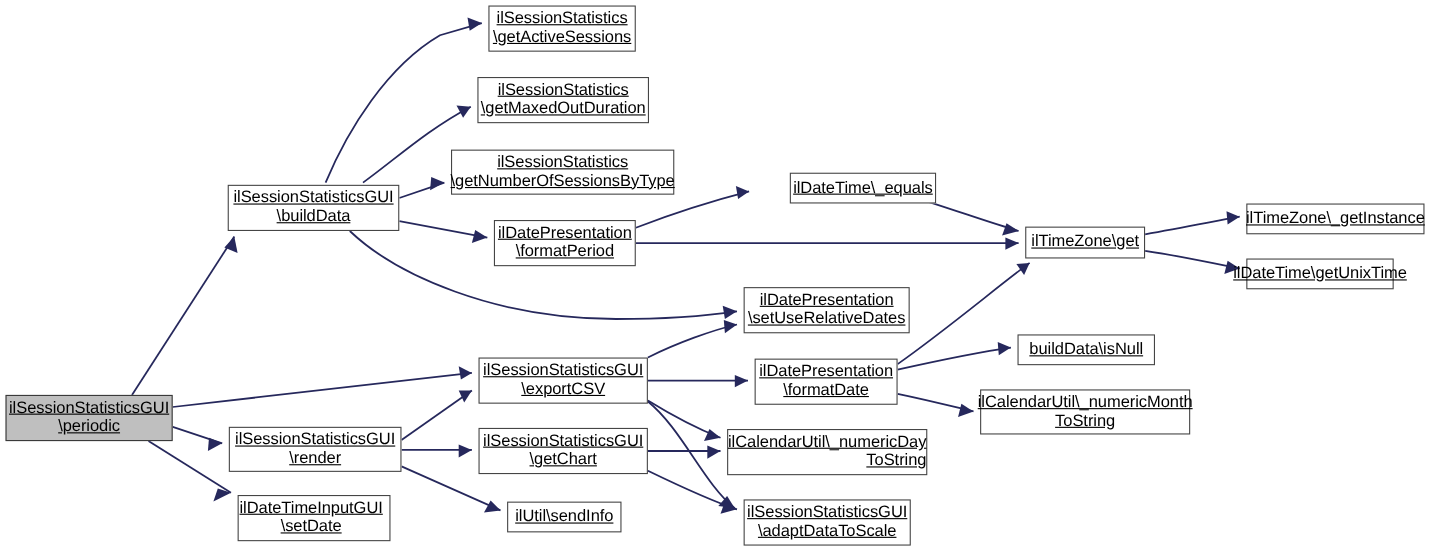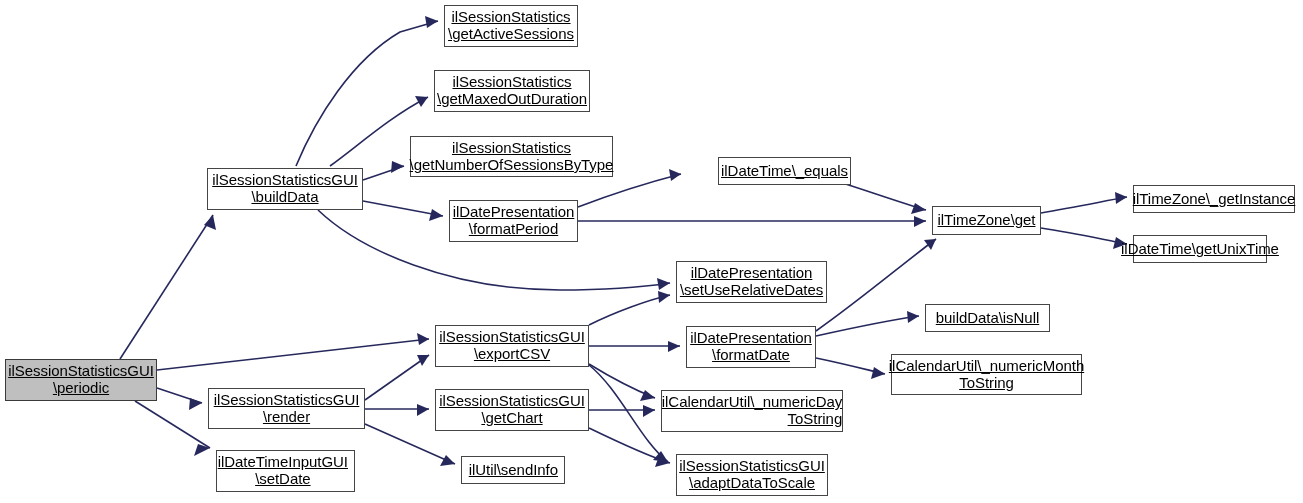--- a/index.html
+++ b/index.html
@@ -132,21 +132,21 @@
       <div class="node-box" style="left: 434px; top: 70px; width: 156px; height: 42px;"><span class="node-label">ilSessionStatistics
 \getMaxedOutDuration</span></div>
       <div class="node-box" style="left: 410px; top: 136px; width: 203px; height: 41px;"><span class="node-label">ilSessionStatistics
 \getNumberOfSessionsByType</span></div>
       <div class="node-box" style="left: 449px; top: 200px; width: 129px; height: 42px;"><span class="node-label">ilDatePresentation
 \formatPeriod</span></div>
       <div class="node-box" style="left: 435px; top: 325px; width: 154px; height: 42px;"><span class="node-label">ilSessionStatisticsGUI
 \exportCSV</span></div>
       <div class="node-box" style="left: 435px; top: 389px; width: 154px; height: 42px;"><span class="node-label">ilSessionStatisticsGUI
 \getChart</span></div>
-      <div class="node-box" style="left: 461px; top: 456px; width: 104px; height: 28px; justify-content: flex-end;"><span class="node-label">ilUtil\sendInfo</span></div>
+      <div class="node-box" style="left: 461px; top: 456px; width: 104px; height: 28px;"><span class="node-label">ilUtil\sendInfo</span></div>
       <div class="node-box" style="left: 687px; top: 157px; width: 133px; height: 28px; margin-left: 31px;"><span class="node-label">ilDateTime\_equals</span></div>
       <div class="node-box" style="left: 676px; top: 261px; width: 151px; height: 42px;"><span class="node-label">ilDatePresentation
 \setUseRelativeDates</span></div>
       <div class="node-box" style="left: 686px; top: 326px; width: 130px; height: 42px;"><span class="node-label">ilDatePresentation
 \formatDate</span></div>
       <div class="node-box" style="left: 661px; top: 390px; width: 182px; height: 42px; text-align: right;"><span class="node-label">ilCalendarUtil\_numericDay
 ToString</span></div>
       <div class="node-box" style="left: 676px; top: 454px; width: 152px; height: 42px;"><span class="node-label">ilSessionStatisticsGUI
 \adaptDataToScale</span></div>
       <div class="node-box" style="left: 932px; top: 206px; width: 109px; height: 29px;"><span class="node-label">ilTimeZone\get</span></div>

